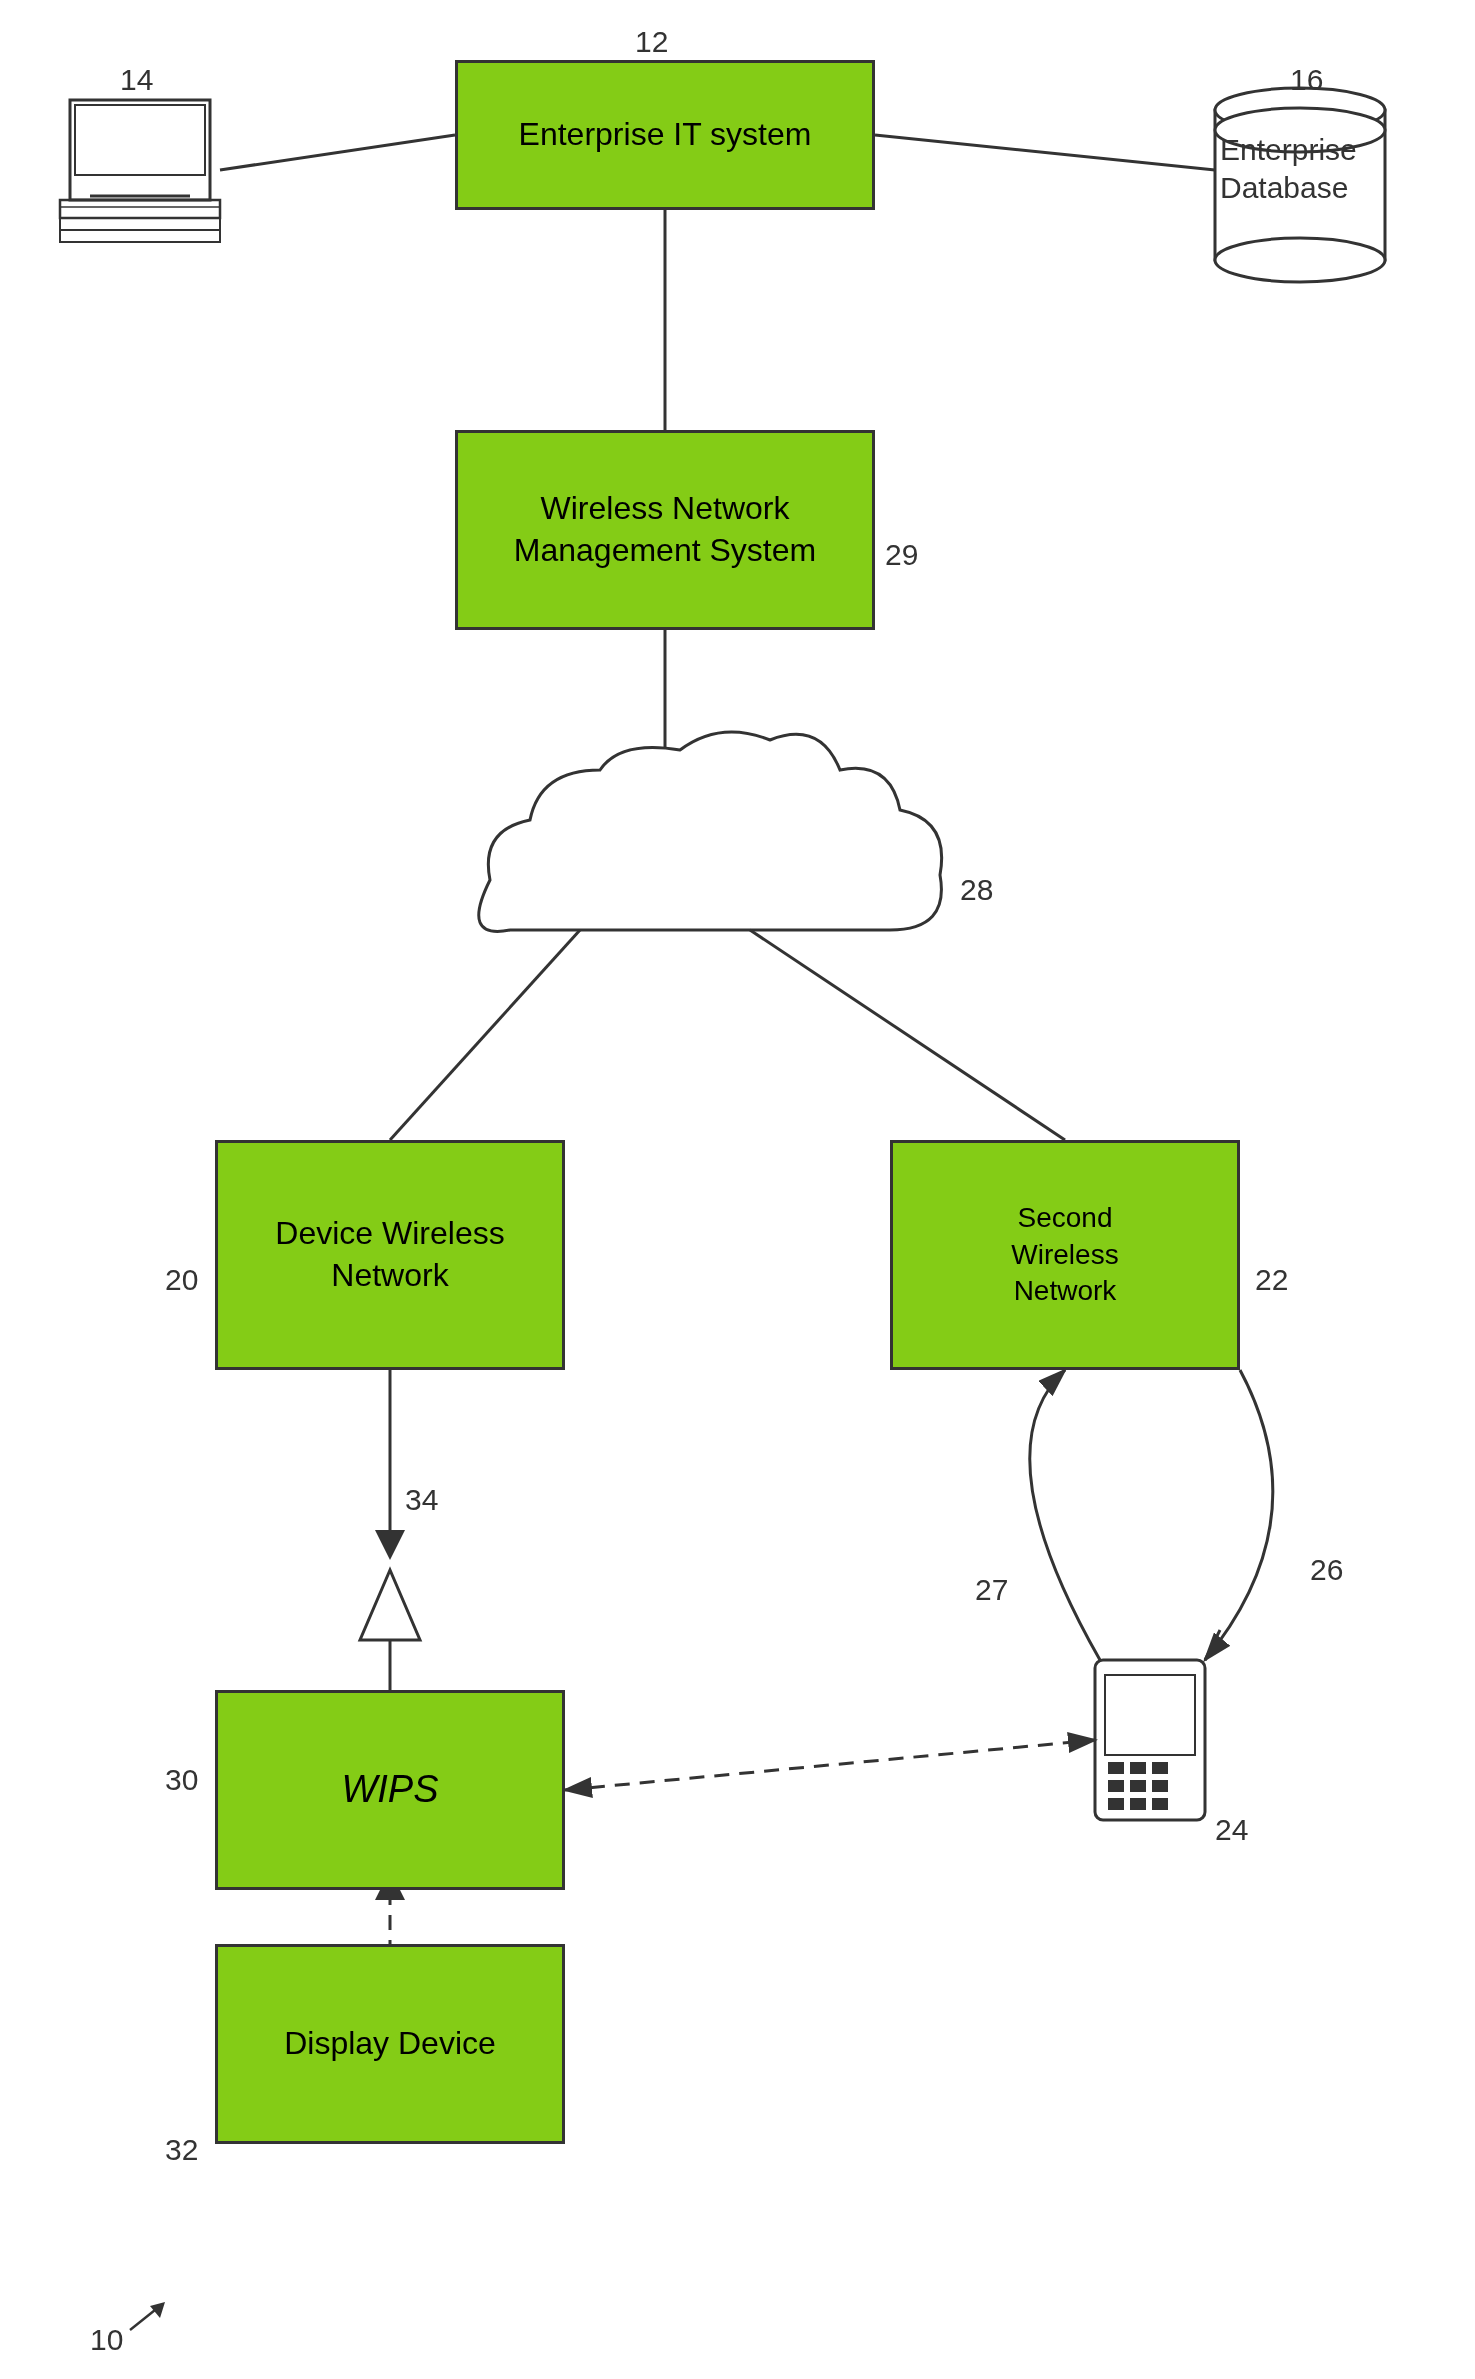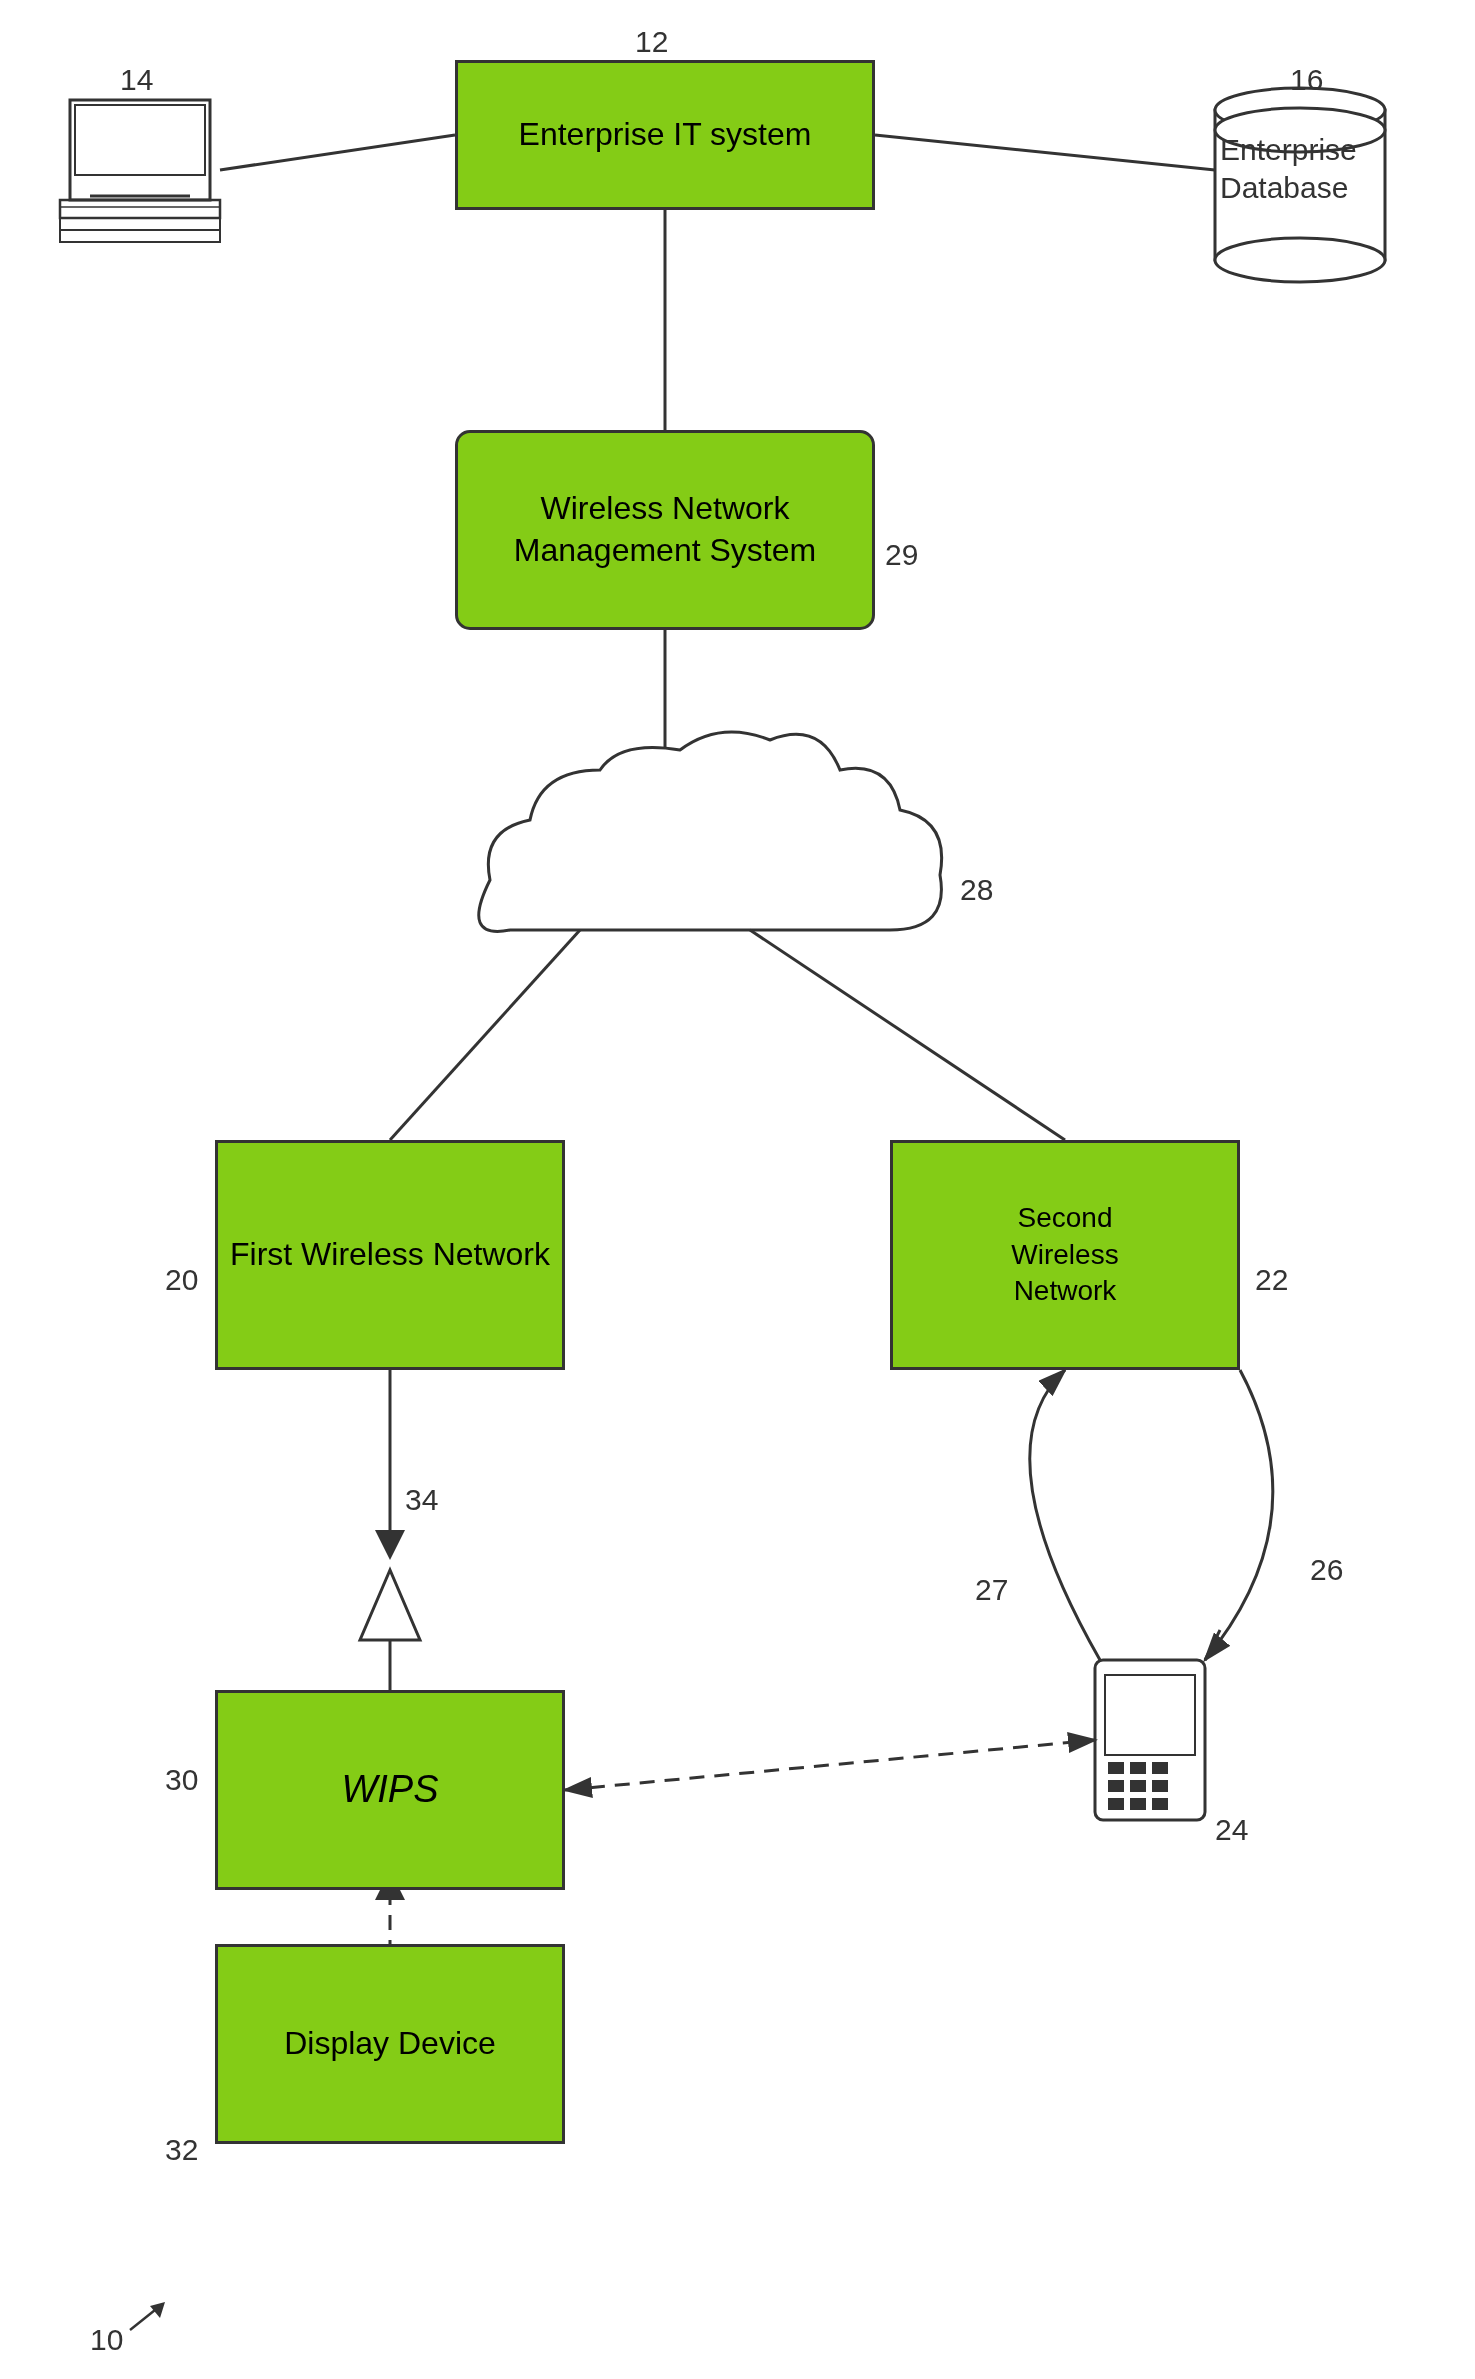--- a/index.html
+++ b/index.html
@@ -175,26 +175,26 @@
     <polygon points="150,2306 160,2318 165,2302" fill="#333"></polygon>
 
     <text x="1220" y="160" font-size="30" fill="#333">Enterprise</text>
     <text x="1220" y="198" font-size="30" fill="#333">Database</text>
   </svg>
 
   <div class="box" style="left:455px; top:60px; width:420px; height:150px; font-size:32px;">
     <span>Enterprise IT system</span>
   </div>
 
-  <div class="box" style="left:455px; top:430px; width:420px; height:200px; font-size:32px;border-radius:15px;">
+  <div class="box" style="left:455px; top:430px; width:420px; height:200px; font-size:32px;">
     <span>Wireless Network<br>Management System</span>
   </div>
 
   <div class="box" style="left:215px; top:1140px; width:350px; height:230px; font-size:32px;">
-    <span>First
+    <span>Device
 Wireless
 Network</span>
   </div>
 
   <div class="box" style="left:890px; top:1140px; width:350px; height:230px; font-size:28px;">
     <span>Second<br>Wireless<br>Network</span>
   </div>
 
   <div class="box" style="left:215px; top:1690px; width:350px; height:200px; font-size:38px;font-style:italic;">
     <span>WIPS</span>

